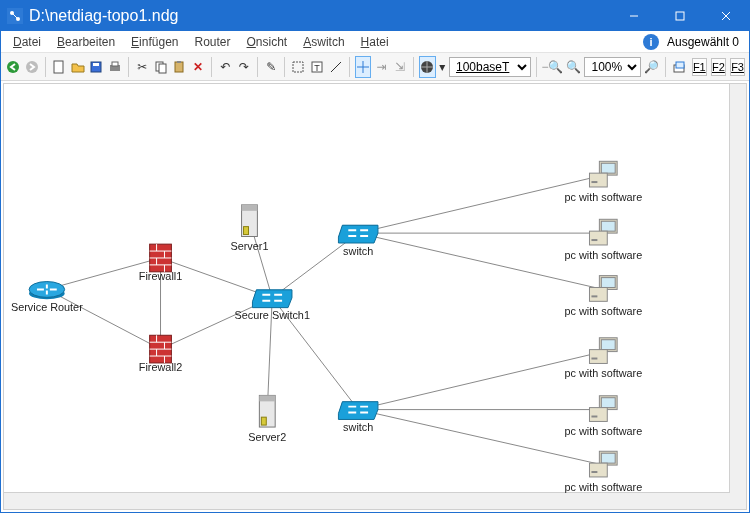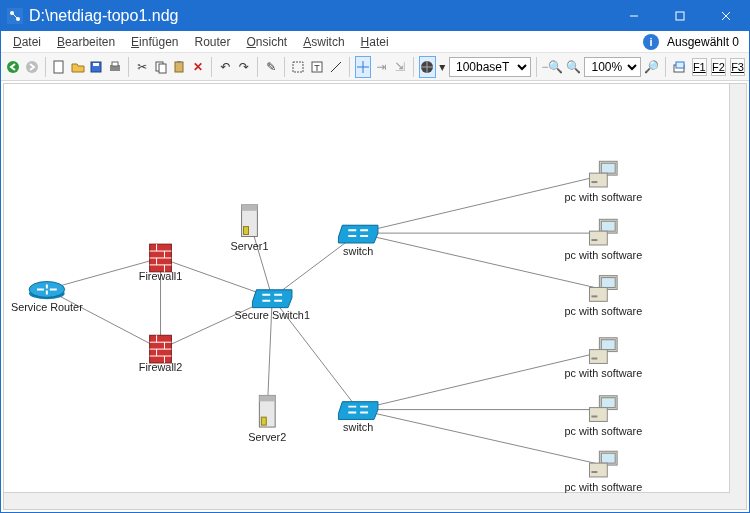--- a/index.html
+++ b/index.html
@@ -14,21 +14,21 @@
   .menu-item { padding: 2px 6px; color: #404040; }
   .menu-item .ul { text-decoration: underline; }
   .menubar .spacer { flex: 1; }
   .status-right { display: flex; align-items: center; gap: 4px; }
   .info-icon { width:16px; height:16px; border-radius:50%; background:#2d7ad6; color:#fff; font-weight:bold; font-size:11px; display:flex;align-items:center;justify-content:center; }
   .toolbar { height: 28px; background: #f6f6f6; border-bottom: 1px solid #d8d8d8; display: flex; align-items: center; gap: 2px; padding: 0 4px; }
   .tbtn { width: 22px; height: 22px; display: flex; align-items: center; justify-content: center; border: 1px solid transparent; color:#333; }
   .tbtn.active { background:#dceeff; border-color:#66aef0; }
   .tsep { width:1px; height:20px; background:#ccc; margin:0 3px; }
   .combo { height:20px; border:1px solid #b0b0b0; background:#fff; font-size:12px; padding:0 2px; }
-  .combo.link { width:110px; }
+  .combo.link { width:110px;text-decoration:underline; }
   .combo.zoom { width:60px; }
   .fkey { width:20px; height:18px; border:1px solid #c3c3c3; background:#fdfdfd; font-size:11px; display:flex;align-items:center;justify-content:center; margin-left:2px;text-decoration:underline;}
   .canvas-wrap { flex:1; position:relative; background:#fff; border:1px solid #cfcfcf; margin:2px; overflow: hidden; }
   .canvas-wrap::after { content:""; position:absolute; right:0; top:0; bottom:16px; width:16px; background:#f0f0f0; border-left:1px solid #d0d0d0; }
   .canvas-wrap::before { content:""; position:absolute; left:0; right:0; bottom:0; height:16px; background:#f0f0f0; border-top:1px solid #d0d0d0; }
   svg.topo { position:absolute; inset:0; width:100%; height:100%; }
   .node-label { font-family: Tahoma, sans-serif; font-size: 11px; fill:#222; text-anchor: middle; }
   .edge { stroke:#888; stroke-width:1; fill:none; }
 </style>
 </head>

